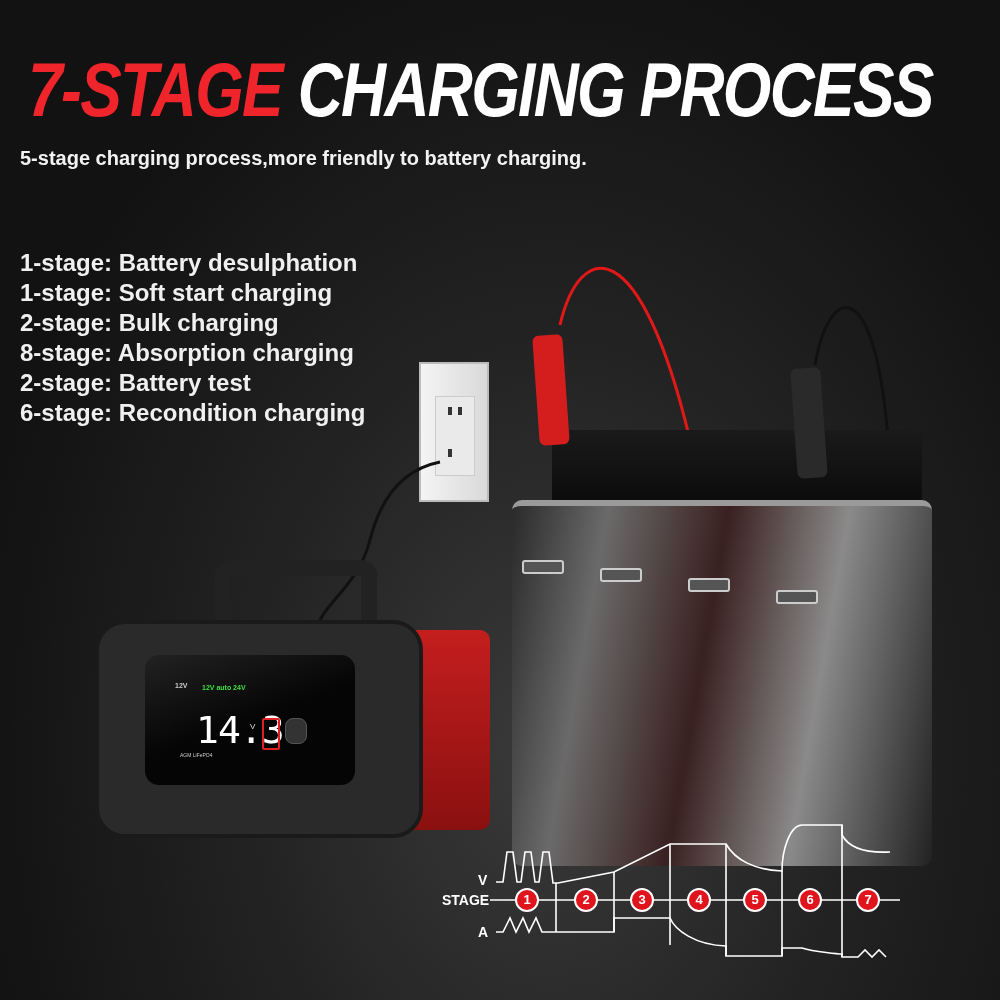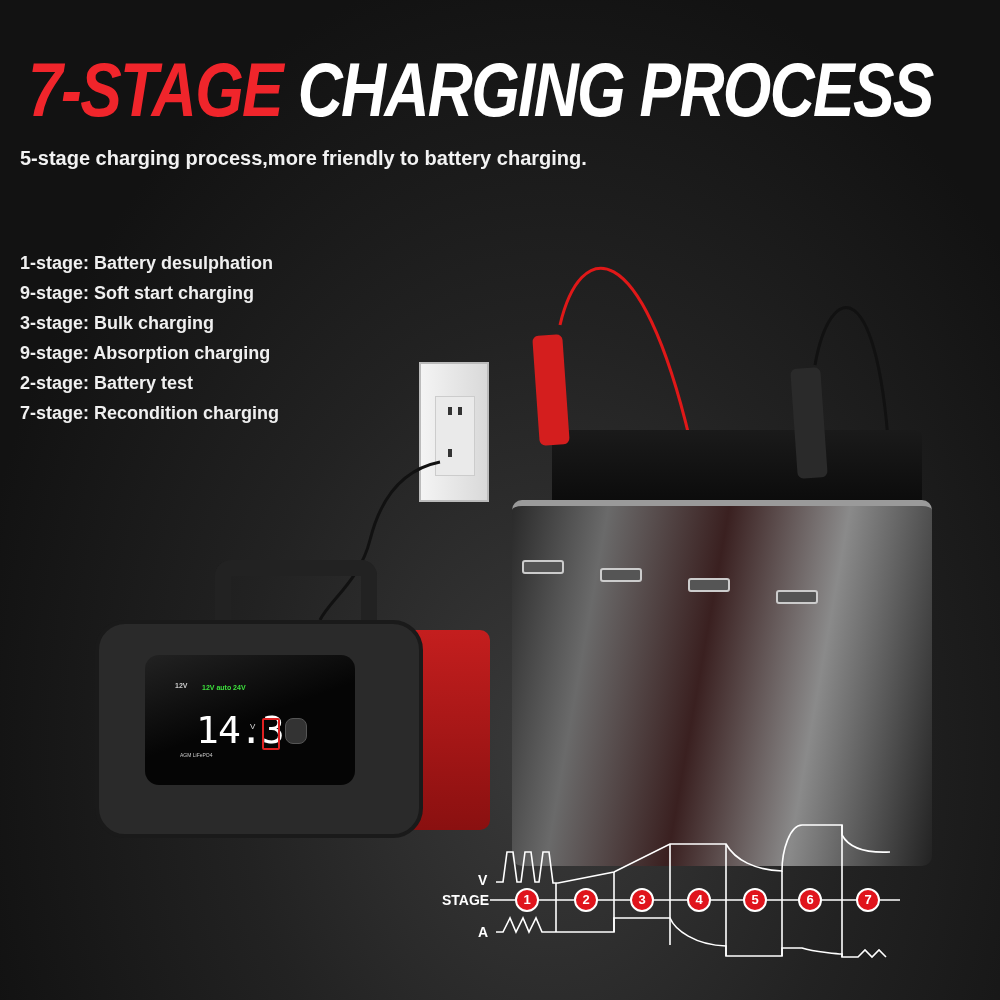--- a/index.html
+++ b/index.html
@@ -5,21 +5,21 @@
   html, body { margin:0; padding:0; }
   body { width:1000px; height:1000px; overflow:hidden; position:relative;
     background: radial-gradient(ellipse at 55% 75%, #3a3a3a 0%, #222 40%, #121212 75%), #111;
     font-family: "Liberation Sans", sans-serif; color:#fff; }
   .title { position:absolute; left:28px; top:52px; font-size:76px; font-weight:900; font-style:italic;
     letter-spacing:-2px; transform:scaleX(0.82); transform-origin:left top; white-space:nowrap; line-height:1; }
   .title .red { color:#f0252b; }
   .title .white { color:#fff; }
   .subtitle { position:absolute; left:20px; top:147px; font-size:20px; font-weight:700; color:#f2f2f2; }
   .stages { position:absolute; left:20px; top:252px; margin:0; padding:0; list-style:none; }
-  .stages li { font-size:18px; font-weight:700; color:#f0f0f0; height:30px; line-height:22px; }
+  .stages li { font-size:24px; font-weight:700; color:#f0f0f0; height:30px; line-height:22px; }
 
   .scene { position:absolute; inset:0; }
   .outlet { position:absolute; left:419px; top:362px; width:70px; height:140px; background:linear-gradient(90deg,#f4f4f4,#d9d9d9); border:2px solid #bbb; box-sizing:border-box; }
   .outlet .face { position:absolute; left:14px; top:32px; width:38px; height:78px; background:#eaeaea; border:1px solid #ccc; }
   .outlet .slot { position:absolute; width:4px; height:8px; background:#333; }
   .cord { position:absolute; }
   .battery { position:absolute; left:512px; top:500px; width:420px; height:360px;
     background:linear-gradient(100deg,#2a2a2a 0%,#6a6a6a 20%,#3a2020 45%,#8a8a8a 70%,#222 100%);
     border-radius:10px; border-top:6px solid #9a9a9a; }
   .battery-lid { position:absolute; left:552px; top:430px; width:370px; height:80px; background:linear-gradient(180deg,#1a1a1a,#0a0a0a); border-radius:6px; }
@@ -46,25 +46,25 @@
 <body>
 
 <div class="title">
   <span class="red">7-STAGE</span>
   <span class="white">CHARGING PROCESS</span>
 </div>
 <div class="subtitle">5-stage charging process,more friendly to battery charging.</div>
 
 <ul class="stages">
   <li>1-stage: Battery desulphation</li>
-  <li>9-stage: Soft start charging</li>
-  <li>3-stage: Bulk charging</li>
-  <li>9-stage: Absorption charging</li>
+  <li>1-stage: Soft start charging</li>
+  <li>2-stage: Bulk charging</li>
+  <li>8-stage: Absorption charging</li>
   <li>2-stage: Battery test</li>
-  <li>7-stage: Recondition charging</li>
+  <li>6-stage: Recondition charging</li>
 </ul>
 
 <div class="scene">
   <div class="outlet">
     <div class="face">
       <div class="slot" style="left:12px;top:10px"></div>
       <div class="slot" style="left:22px;top:10px"></div>
       <div class="slot" style="left:12px;top:52px"></div>
     </div>
   </div>

